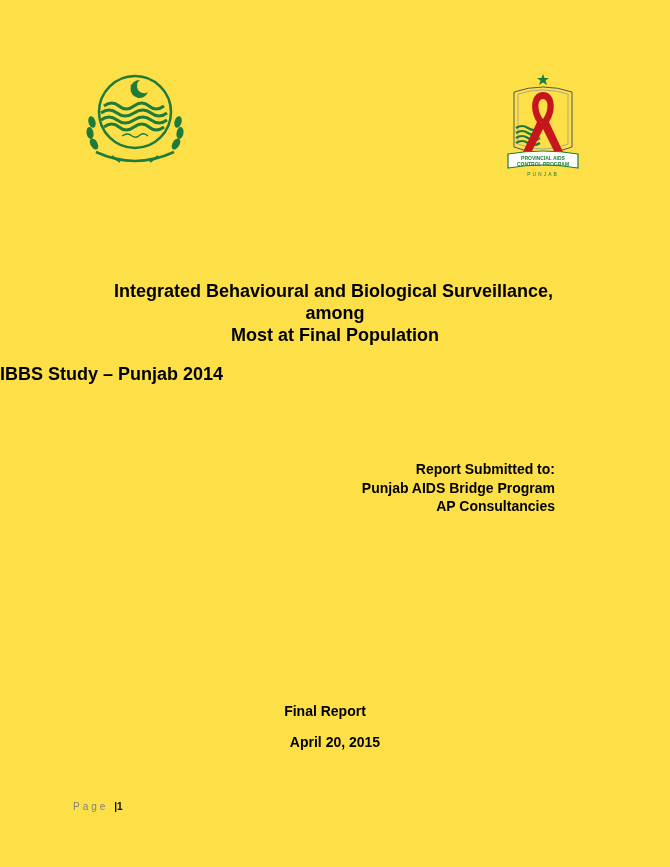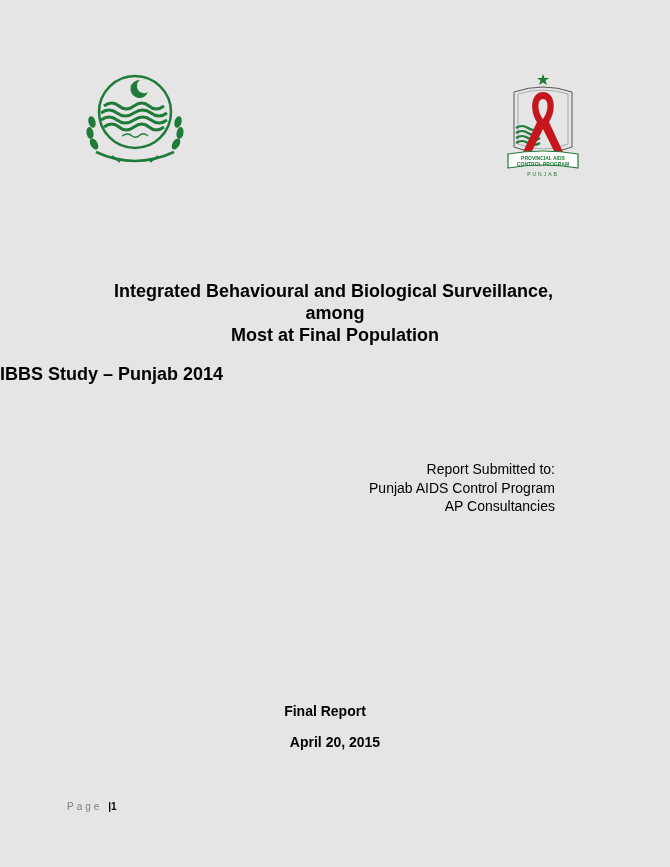--- a/index.html
+++ b/index.html
@@ -12,21 +12,21 @@
       height: 867px;
       position: relative;
       overflow: hidden;
       font-family: "Liberation Sans", sans-serif;
       color: #000;
     }
     .page {
       position: absolute;
       left: 0; top: 0;
       width: 670px; height: 867px;
-      background: #e5e5e5;
+      background: #fde047;
     }
     .logo-left {
       position: absolute;
       left: 82px; top: 70px;
       width: 106px; height: 96px;
     }
     .logo-right {
       position: absolute;
       left: 500px; top: 72px;
       width: 86px; height: 108px;
@@ -47,21 +47,21 @@
       top: 364px;
       text-align: left;
       font-weight: bold;
       font-size: 18px;
     }
     .submitted {
       position: absolute;
       right: 115px;
       top: 460px;
       text-align: right;
-      font-weight: normal;
+      font-weight: bold;
       font-size: 14px;
       line-height: 18.5px;
       margin-left: 23px;
     }
     .final-report {
       position: absolute;
       left: 6px; width: 638px;
       top: 703px;
       text-align: center;
       font-weight: bold;
@@ -70,21 +70,21 @@
     .date {
       position: absolute;
       left: 16px; width: 638px;
       top: 734px;
       text-align: center;
       font-weight: bold;
       font-size: 14px;
     }
     .footer {
       position: absolute;
-      left: 67px;
+      left: 73px;
       top: 801px;
       font-size: 10px;
       color: #7f7f7f;
       letter-spacing: 3px;
     }
     .footer .sep {
       color: #000;
       font-weight: bold;
       letter-spacing: 0;
     }
@@ -152,21 +152,21 @@
   <div class="title-block">
     <div class="t1">Integrated Behavioural and Biological Surveillance,</div>
     <div>among</div>
     <div>Most at Final Population</div>
   </div>
 
   <div class="subtitle">IBBS Study – Punjab 2014</div>
 
   <div class="submitted">
     <div>Report Submitted to:</div>
-    <div>Punjab AIDS Control Program</div>
+    <div>Punjab AIDS Bridge Program</div>
     <div>AP Consultancies</div>
   </div>
 
   <div class="final-report">Final Report</div>
   <div class="date">April 20, 2015</div>
 
   <div class="footer">
     <span>Page</span>
     <span class="sep">|</span><span class="num">1</span>
   </div>

